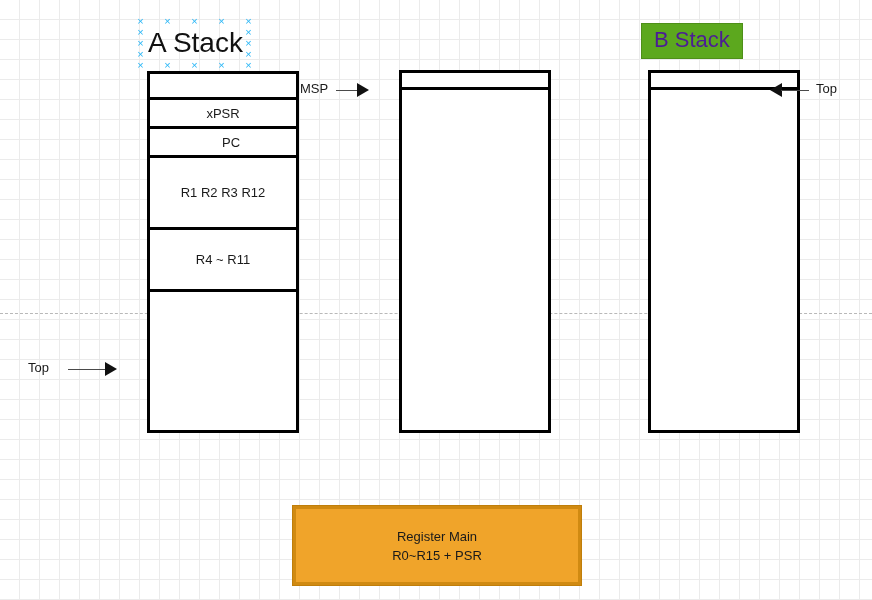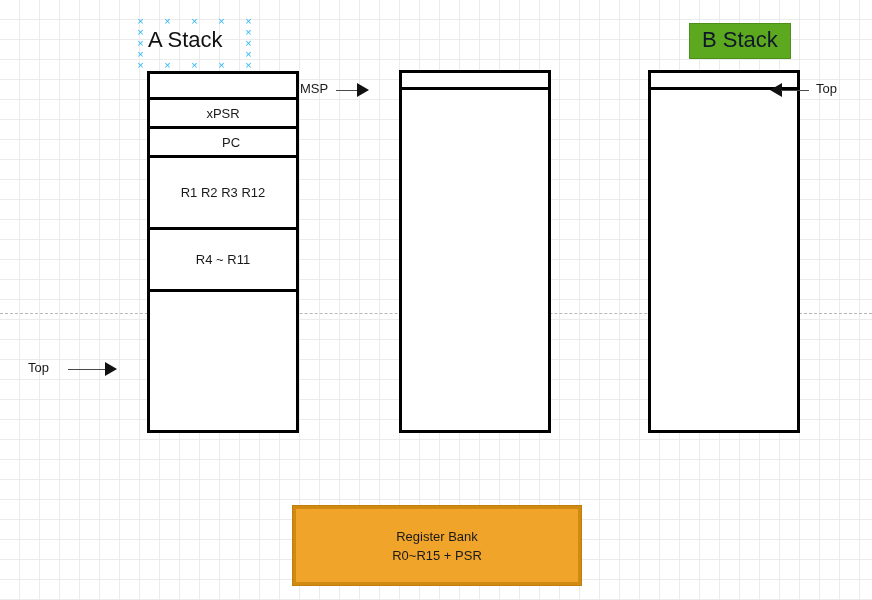--- a/index.html
+++ b/index.html
@@ -49,35 +49,34 @@
     justify-content: center;
     font-size: 13px;
     color: #1a1a1a;
     font-family: "Liberation Sans", sans-serif;
     background: #ffffff;
   }
   .stack-row.last { border-bottom: none; }
 
   
   .title-plain {
-    font-size: 22px;
+    font-size: 28px;
     color: #111111;
     font-family: "Liberation Sans", sans-serif;
     white-space: nowrap;
   }
   .title-green {
     font-size: 22px;
-    color: #0f172a;
+    color: #4c1d95;
     background: #5CA81E;
     border: 1px solid #4e8f19;
     padding: 3px 12px 5px 12px;
     font-family: "Liberation Sans", sans-serif;
     white-space: nowrap;
     display: inline-block;
-    margin-left: 48px;
   }
 
   
   .sel-handles {
     pointer-events: none;
   }
   .sel-x {
     position: absolute;
     width: 9px;
     height: 9px;
@@ -188,17 +187,17 @@
   <div class="abs stack-box" style="left:617px; top:70px; width:152px; height:363px;">
     <div class="stack-row" style="height:17px;"></div>
     <div class="stack-row last" style="height:340px;"></div>
   </div>
 
   <div class="abs arrow-head-left" style="left:770px; top:83px;"></div>
   <div class="abs arrow-shaft" style="left:781px; top:90px; width:28px;"></div>
   <div class="abs arrow-label" style="left:816px; top:81px;">Top</div>
 
   <div class="abs register-bank" style="left:293px; top:506px; width:288px; height:79px;">
-    <div>Register Bank</div>
+    <div>Register Main</div>
     <div>R0~R15 + PSR</div>
   </div>
 
 </div>
 
 </body></html>

